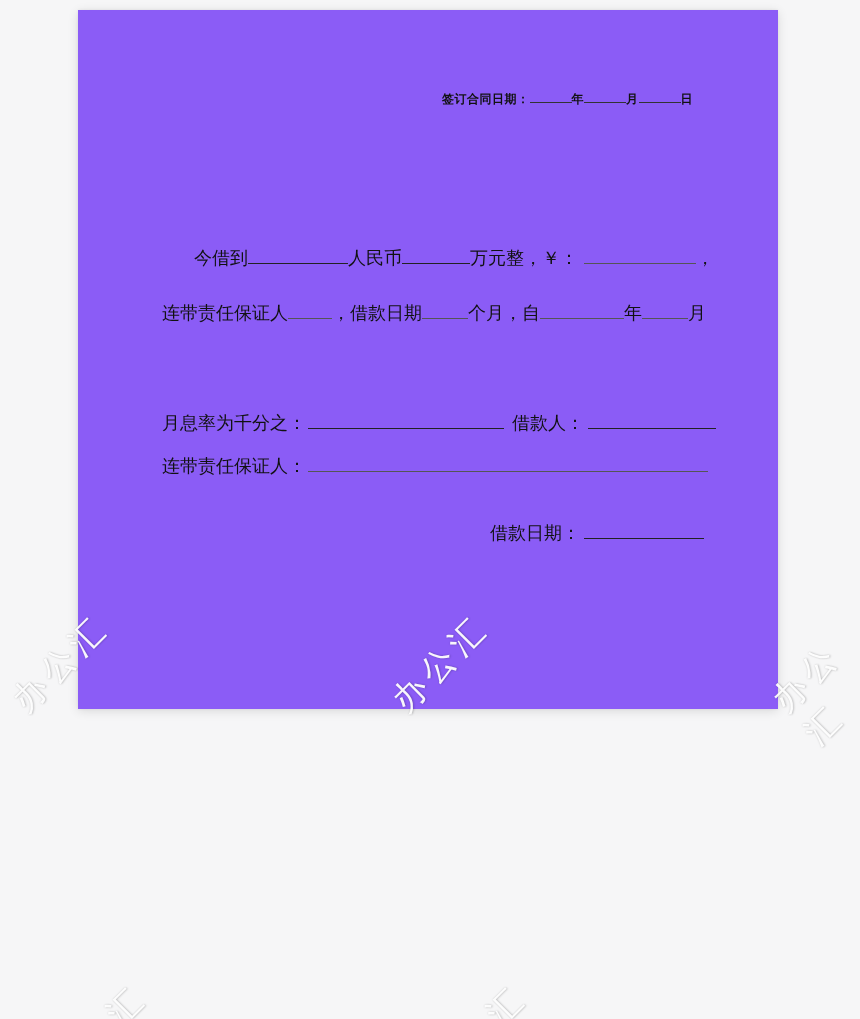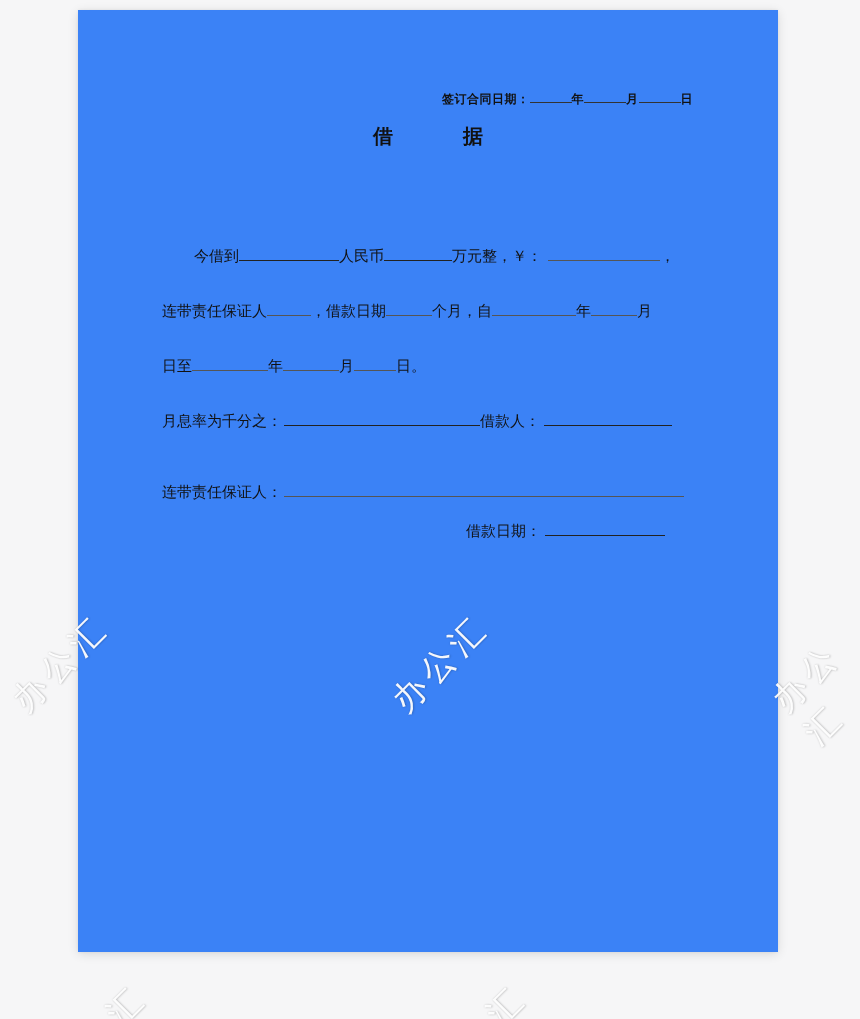--- a/index.html
+++ b/index.html
@@ -3,73 +3,67 @@
   <meta charset="utf-8">
   <style>
     html, body { margin: 0; padding: 0; }
     body {
       width: 860px; height: 1019px; overflow: hidden; position: relative;
       background: #f6f6f7;
       font-family: "DejaVu Sans", "Liberation Sans", sans-serif;
       color: #111;
     }
     .page {
-      position: absolute; left: 78px; top: 10px; width: 700px; height: 942px;
-      background: #3b82f6;
+      position: absolute; left: 78px; top: 10px; width: 700px; height: 699px;
+      background: #8b5cf6;
       box-shadow: 0 2px 10px rgba(0,0,0,0.12), 0 0 3px rgba(0,0,0,0.06);
     }
     .abs { position: absolute; white-space: nowrap; }
     .u { display: inline-block; border-bottom: 1.3px solid #222; height: 14px; vertical-align: baseline; }
     .u.thin { border-bottom: 1px solid #555; }
     .sign-date { font-size: 12px; top: 81px; right: 85px; font-weight: bold; letter-spacing: 0.5px; }
     .sign-date .u { height: 11px; border-bottom: 1px solid #333; }
     .title { font-size: 20px; font-weight: bold; top: 113px; left: 0; width: 700px; text-align: center; }
     .title .c1 { margin-right: 70px; }
-    .line { font-size: 15px; left: 84px; }
+    .line { font-size: 18px; left: 84px; }
     .watermark {
       position: absolute; font-size: 34px; color: rgba(255,255,255,0.95);
       text-shadow: 0 0 2px rgba(0,0,0,0.18), 1px 1px 2px rgba(0,0,0,0.12);
       transform: rotate(-45deg); transform-origin: left top; letter-spacing: 6px;
       font-family: "DejaVu Sans", sans-serif; pointer-events: none;
     }
   </style>
 </head>
 <body>
 
 <div class="page">
 
   <div class="abs sign-date">
     <span>签订合同日期：</span><span class="u" style="width:42px"></span><span>年</span><span class="u" style="width:42px"></span><span>月</span><span class="u" style="width:42px"></span><span>日</span>
   </div>
 
-  <div class="abs title">
-    <span class="c1">借</span><span>据</span>
-  </div>
 
   <div class="abs line" style="top:236px; left:116px;">
     <span>今借到</span><span class="u" style="width:100px"></span><span>人民币</span><span class="u" style="width:68px"></span><span>万元整，￥：</span><span class="u thin" style="width:112px; margin-left:6px"></span><span>，</span>
   </div>
 
   <div class="abs line" style="top:291px;">
     <span>连带责任保证人</span><span class="u thin" style="width:44px"></span><span>，借款日期</span><span class="u thin" style="width:46px"></span><span>个月，自</span><span class="u thin" style="width:84px"></span><span>年</span><span class="u thin" style="width:46px"></span><span>月</span>
   </div>
 
-  <div class="abs line" style="top:346px;">
-    <span>日至</span><span class="u thin" style="width:76px"></span><span>年</span><span class="u thin" style="width:56px"></span><span>月</span><span class="u thin" style="width:42px"></span><span>日。</span>
+
+  <div class="abs line" style="top:401px;">
+    <span>月息率为千分之：</span><span class="u" style="width:196px; margin-left:2px"></span><span style="margin-left:8px">借款人：</span><span class="u" style="width:128px; margin-left:4px"></span>
   </div>
 
-  <div class="abs line" style="top:401px;">
-    <span>月息率为千分之：</span><span class="u" style="width:196px; margin-left:2px"></span><span style="margin-left:0">借款人：</span><span class="u" style="width:128px; margin-left:4px"></span>
-  </div>
-
-  <div class="abs line" style="top:472px;">
+  <div class="abs line" style="top:444px;">
     <span>连带责任保证人：</span><span class="u thin" style="width:400px; margin-left:2px"></span>
   </div>
 
-  <div class="abs line" style="top:511px; left:388px;">
+  <div class="abs line" style="top:511px; left:412px;">
     <span>借款日期：</span><span class="u" style="width:120px; margin-left:4px"></span>
   </div>
 </div>
 
 <div class="watermark" style="left:2px; top:690px;">办公汇</div>
 <div class="watermark" style="left:382px; top:690px;">办公汇</div>
 <div class="watermark" style="left:762px; top:690px;">办公汇</div>
 <div class="watermark" style="left:40px; top:1060px;">办公汇</div>
 <div class="watermark" style="left:420px; top:1060px;">办公汇</div>
 <div class="watermark" style="left:800px; top:1060px;">办公汇</div>

